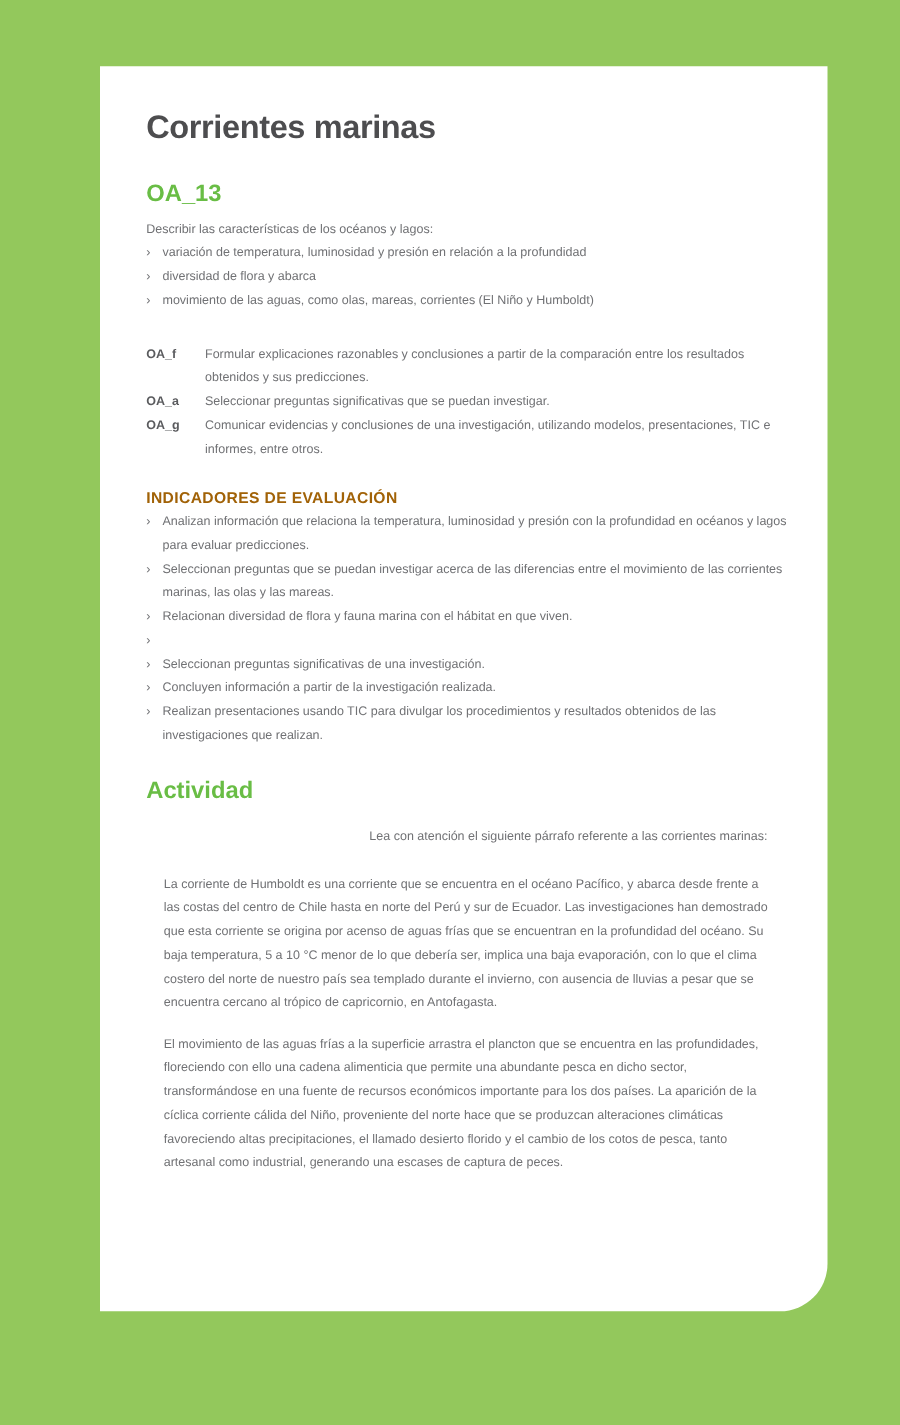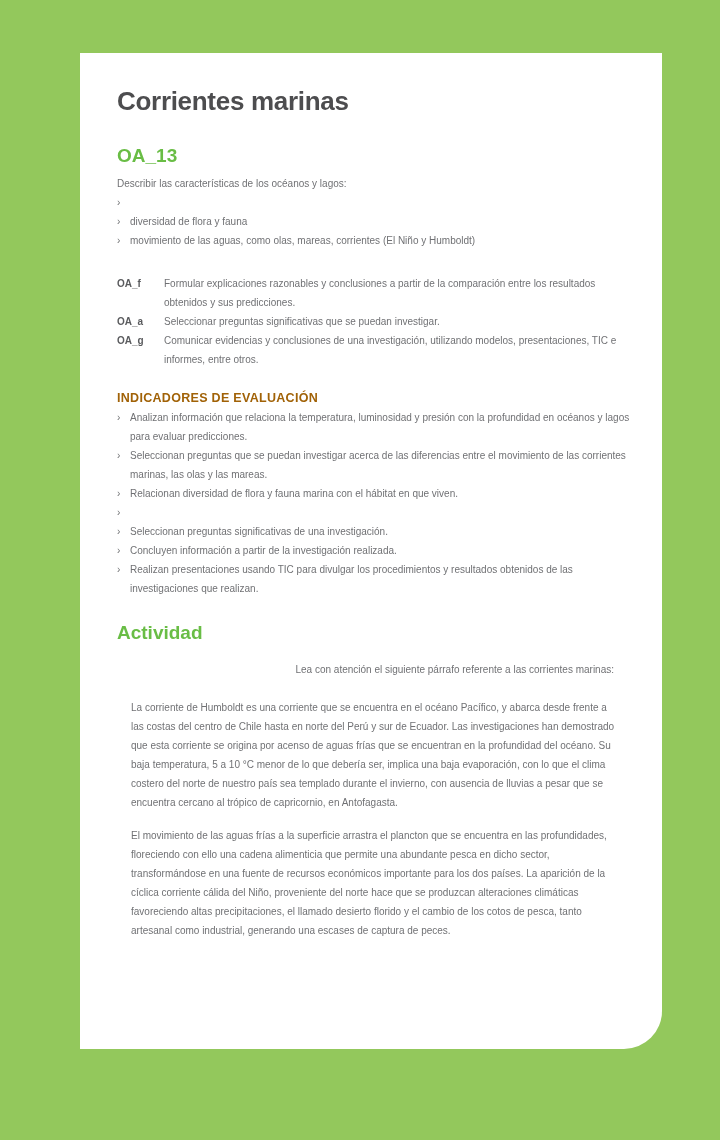--- a/index.html
+++ b/index.html
@@ -102,24 +102,25 @@
 <div class="card">
 
   <h1 class="page-title">Corrientes marinas</h1>
 
   <section>
     <h2 class="green-heading">OA_13</h2>
     <p class="body-text intro">Describir las características de los océanos y lagos:</p>
     <div class="bullet-list">
       <div class="bullet">
         <span class="marker">›</span>
+        <span>variación de temperatura, luminosidad y presión en relación a la profundidad</span>
       </div>
       <div class="bullet">
         <span class="marker">›</span>
-        <span>diversidad de flora y fauna</span>
+        <span>diversidad de flora y abarca</span>
       </div>
       <div class="bullet">
         <span class="marker">›</span>
         <span>movimiento de las aguas, como olas, mareas, corrientes (El Niño y Humboldt)</span>
       </div>
     </div>
   </section>
 
   <section class="objectives">
     <div class="oa-row">

